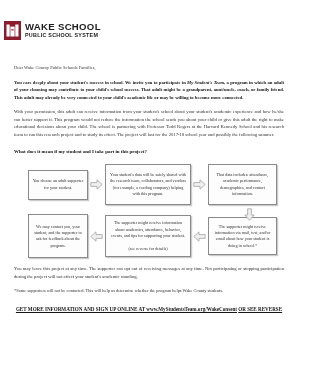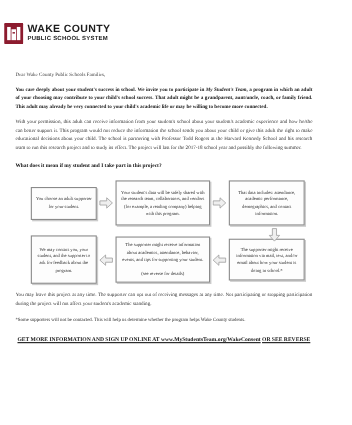--- a/index.html
+++ b/index.html
@@ -165,21 +165,21 @@
     <div class="logo-mark">
       <svg width="17" height="19" viewBox="0 0 17 19" aria-hidden="true">
         <rect x="0" y="0" width="17" height="19" fill="#8c1b2e"></rect>
         <rect x="2.5" y="3.5" width="3.2" height="12" fill="#ffffff"></rect>
         <rect x="11.3" y="3.5" width="3.2" height="12" fill="#ffffff"></rect>
         <rect x="6.4" y="5.6" width="4.2" height="9.9" fill="#ffffff"></rect>
         <rect x="7.4" y="8.2" width="2.2" height="1.3" fill="#8c1b2e"></rect>
       </svg>
     </div>
     <div class="logo-text">
-      <div class="logo-line1">WAKE COUNTY</div>
+      <div class="logo-line1">WAKE SCHOOL</div>
       <div class="logo-line2">PUBLIC SCHOOL SYSTEM</div>
     </div>
   </div>
 
   <div class="content">
 
     <div class="salutation">Dear Wake County Public Schools Families,</div>
 
     <p class="para bold"><span>You care deeply about your student's success in school. We invite you to participate in </span><span class="it">My Student's Team</span><span>, a program in which an adult of your choosing may contribute to your child's school success. That adult might be a grandparent, aunt/uncle, coach, or family friend. This adult may already be very connected to your child's academic life or may be willing to become more connected.</span></p>
 

